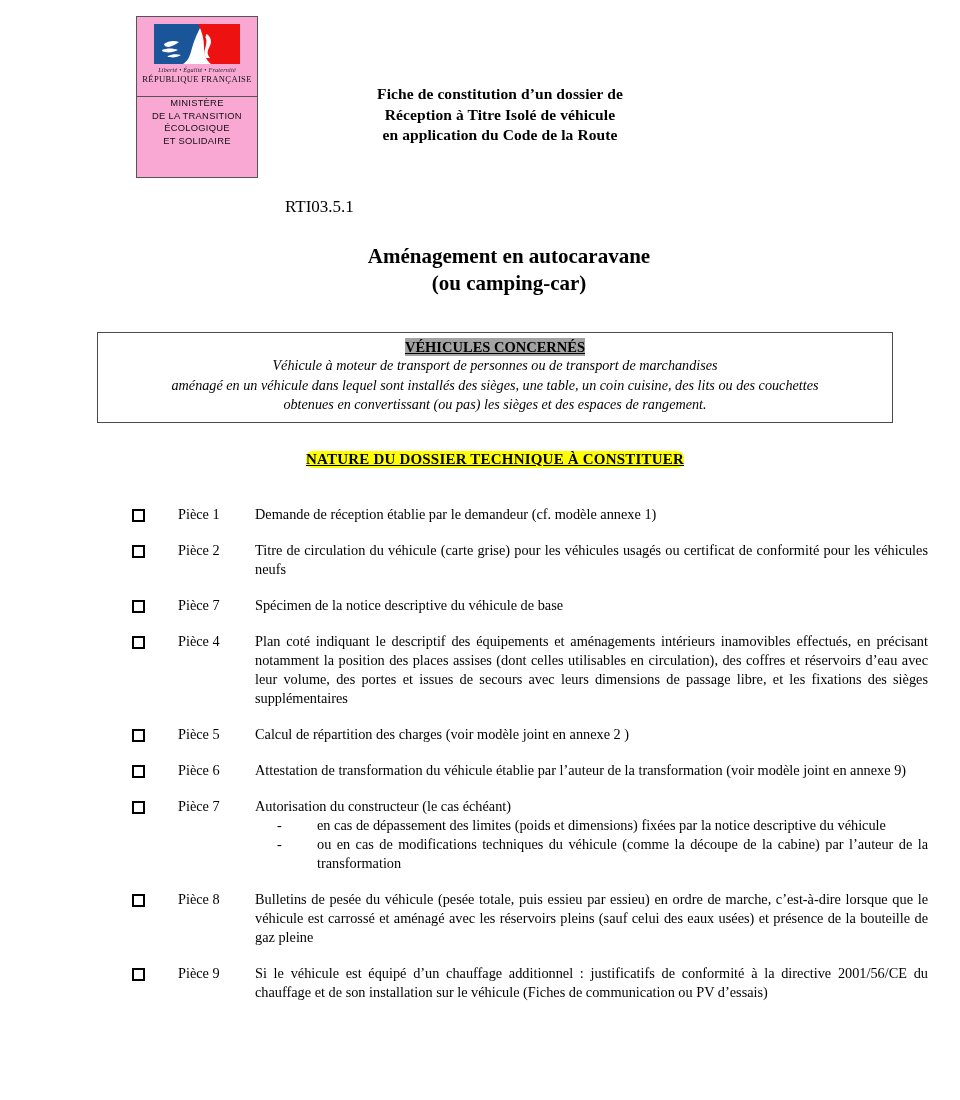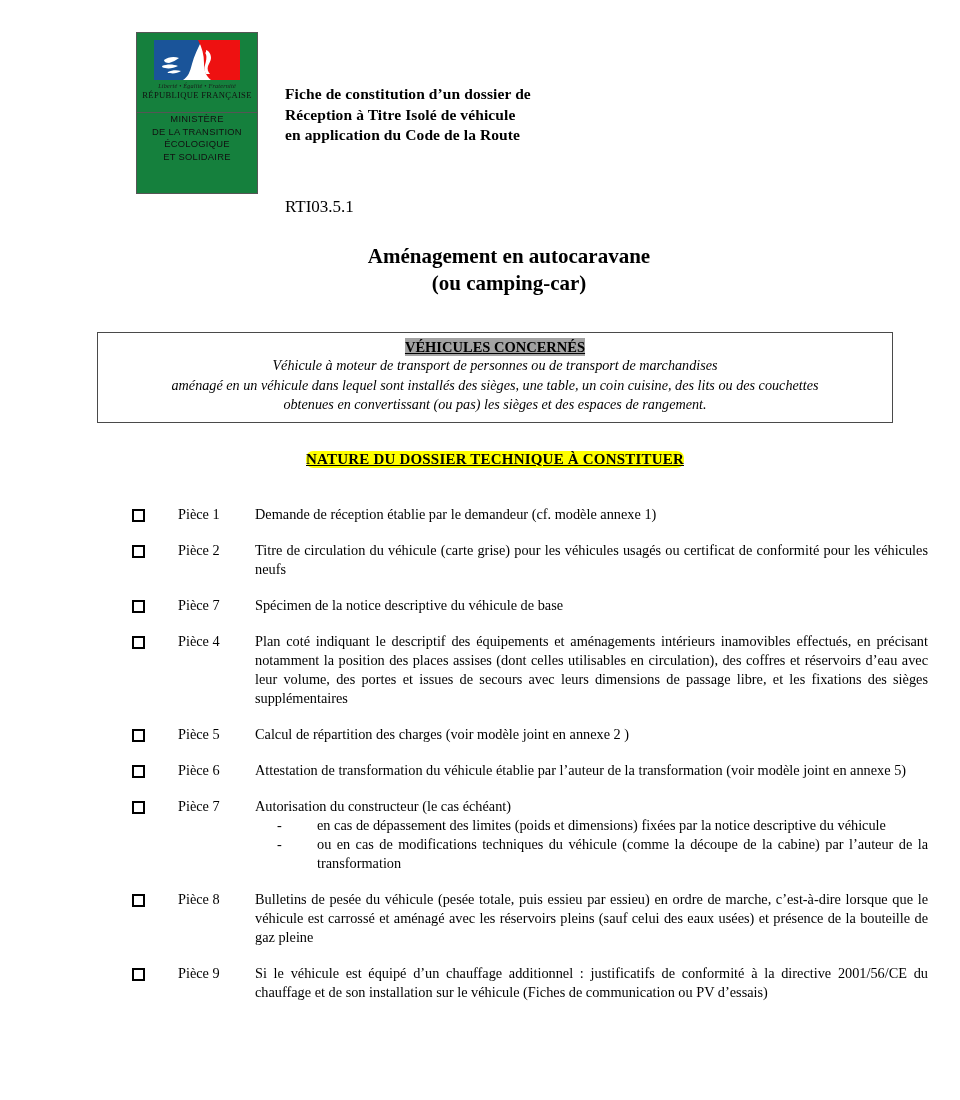--- a/index.html
+++ b/index.html
@@ -18,26 +18,26 @@
 
   
   .header {
     position: relative;
     height: 200px;
   }
 
   .logo-block {
     position: absolute;
     left: 136px;
-    top: 32px;
+    top: 16px;
     width: 122px;
     height: 162px;
     border: 1px solid #555;
     box-sizing: border-box;
-    background: #15803d;
+    background: #f9a8d4;
   }
   .logo-top {
     height: 80px;
     border-bottom: 1px solid #555;
     box-sizing: border-box;
     padding-top: 7px;
     text-align: center;
   }
   .flag {
     width: 86px;
@@ -78,20 +78,21 @@
     letter-spacing: 0.25px;
     color: #111;
     white-space: nowrap;
   }
 
   .title-block {
     position: absolute;
     left: 285px;
     top: 84px;
     width: 430px;
+    text-align: center;
   }
   .doc-title {
     font-size: 15.5px;
     font-weight: bold;
     line-height: 20.5px;
     letter-spacing: 0.1px;
   }
 
   .doc-code {
     position: absolute;
@@ -296,21 +297,21 @@
       <div class="item-text">Plan coté indiquant le descriptif des équipements et aménagements intérieurs inamovibles effectués, en précisant notamment la position des places assises (dont celles utilisables en circulation), des coffres et réservoirs d’eau avec leur volume, des portes et issues de secours avec leurs dimensions de passage libre, et les fixations des sièges supplémentaires</div>
     </div>
     <div class="item">
       <span class="checkbox"></span>
       <span class="piece-label">Pièce 5</span>
       <div class="item-text no-justify">Calcul de répartition des charges (voir modèle joint en annexe 2 )</div>
     </div>
     <div class="item">
       <span class="checkbox"></span>
       <span class="piece-label">Pièce 6</span>
-      <div class="item-text">Attestation de transformation du véhicule établie par l’auteur de la transformation (voir modèle joint en annexe 5)</div>
+      <div class="item-text">Attestation de transformation du véhicule établie par l’auteur de la transformation (voir modèle joint en annexe 9)</div>
     </div>
     <div class="item">
       <span class="checkbox"></span>
       <span class="piece-label">Pièce 7</span>
       <div class="item-text no-justify">Autorisation du constructeur (le cas échéant)</div>
       <div class="sublist">
         <div class="subitem"><span class="dash">-</span><span>en cas de dépassement des limites (poids et dimensions) fixées par la notice descriptive du véhicule</span></div>
         <div class="subitem"><span class="dash">-</span><span>ou en cas de modifications techniques du véhicule (comme la découpe de la cabine) par l’auteur de la transformation</span></div>
       </div>
     </div>

